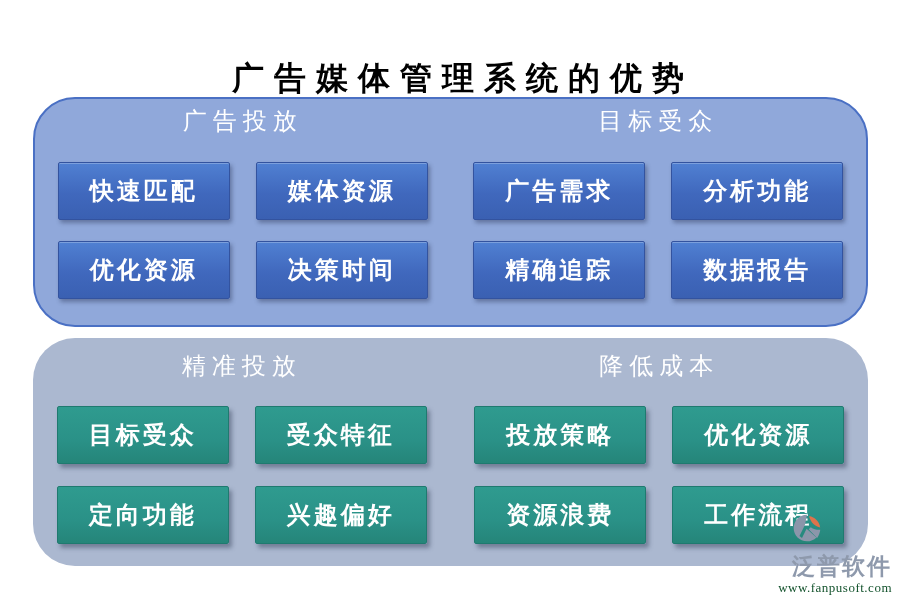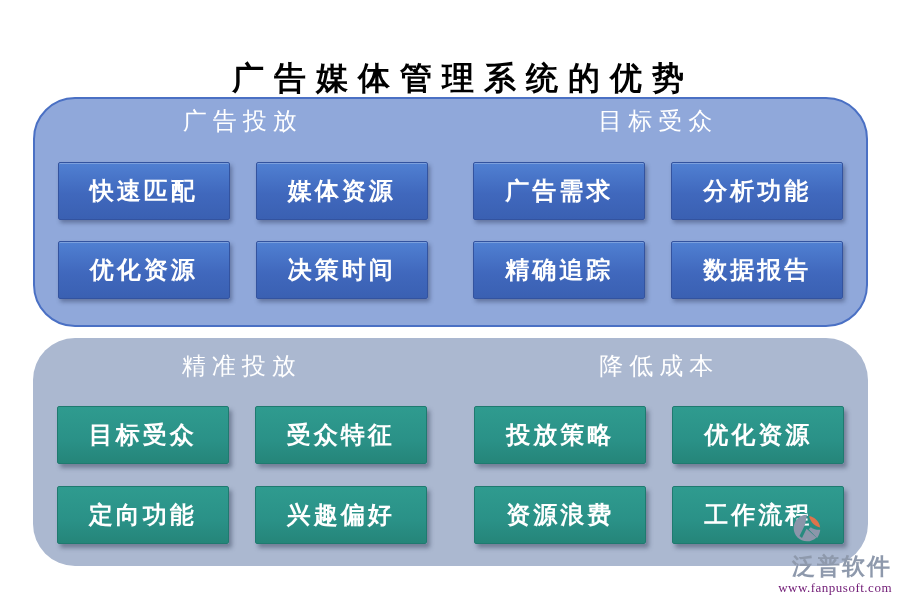--- a/index.html
+++ b/index.html
@@ -65,21 +65,21 @@
   }
   .brand-row{display:flex;flex-direction:column;gap:8px;}
   .brand-icon{width:30px;height:30px;flex:0 0 auto;}
   .brand-name{
     font-family:"Liberation Serif","DejaVu Serif",serif;
     font-size:23px;font-weight:bold;color:#8e99ac;letter-spacing:2px;
     white-space:nowrap;
   }
   .brand-site{
     font-family:"Liberation Serif","DejaVu Serif",serif;
-    font-size:13px;color:#701a75;margin-top:-2px;letter-spacing:0.5px;
+    font-size:13px;color:#14532d;margin-top:-2px;letter-spacing:0.5px;
     white-space:nowrap;
   }
 </style>
 </head>
 <body>
 
 <h1 class="page-title">广告媒体管理系统的优势</h1>
 
 <section class="panel panel-top">
   <div class="half">

